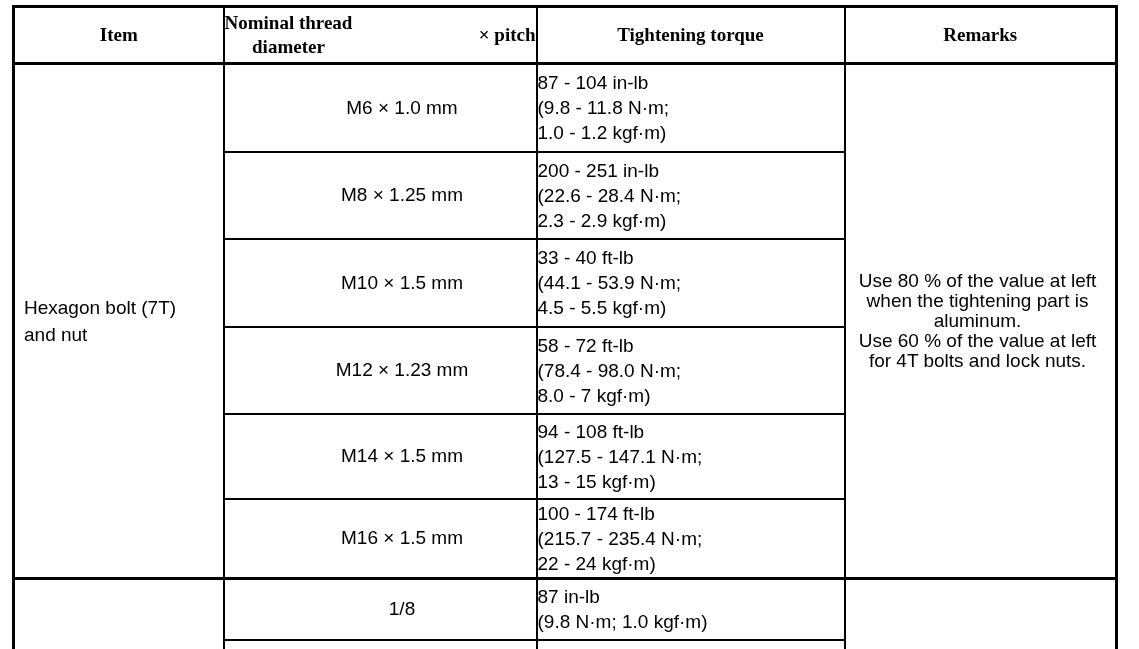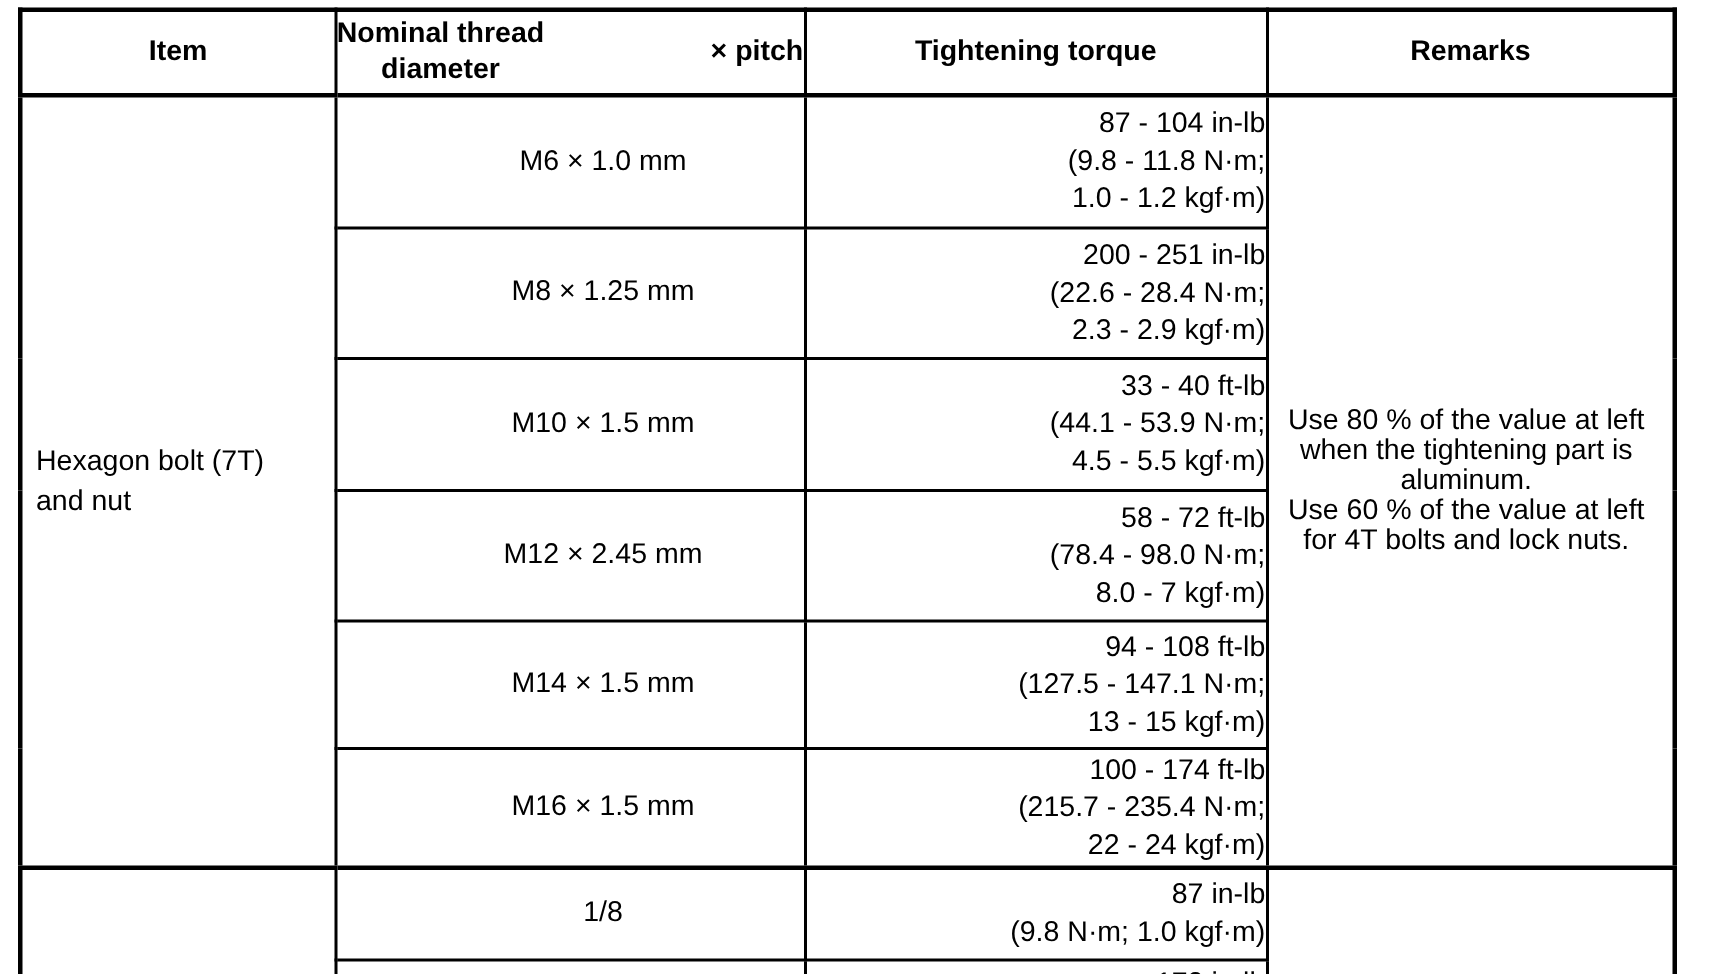--- a/index.html
+++ b/index.html
@@ -34,21 +34,21 @@
     font-size: 19px;
     padding: 0;
   }
   th {
     border-bottom: 3px solid #000;
     font-weight: bold;
     text-align: center;
   }
   tr.sec2-first td { border-top: 3px solid #000; }
 
-  .rh-header { height: 57px; }
+  .rh-header { height: 57px; font-family: Liberation Serif, serif; }
   .rh-88 { height: 88px; }
   .rh-87 { height: 87px; }
   .rh-85 { height: 85px; }
   .rh-80 { height: 80px; }
   .rh-61 { height: 61px; }
   .rh-58 { height: 58px; }
 
   .nominal-head {
     display: flex;
     align-items: center;
@@ -59,21 +59,21 @@
   .nominal-stack { text-align: center; }
 
   td.item-cell {
     text-align: left;
     padding-left: 9px;
     padding-right: 6px;
     line-height: 27px;
   }
   td.size-cell { text-align: center; padding-left: 44px; }
   td.torque-cell {
-    text-align: right;
+    text-align: left;
     line-height: 25px;
   }
   td.torque-cell.partial {
     vertical-align: top;
     padding-top: 2px;
   }
   td.remarks-cell {
     text-align: center;
     vertical-align: middle;
     padding-left: 10px;
@@ -139,21 +139,21 @@
     <tr class="rh-88">
       <td class="size-cell">M10 × 1.5 mm</td>
       <td class="torque-cell">
         <div>33 - 40 ft-lb</div>
         <div>(44.1 - 53.9 N·m;</div>
         <div>4.5 - 5.5 kgf·m)</div>
       </td>
     </tr>
 
     <tr class="rh-87">
-      <td class="size-cell">M12 × 2.45 mm</td>
+      <td class="size-cell">M12 × 1.23 mm</td>
       <td class="torque-cell">
         <div>58 - 72 ft-lb</div>
         <div>(78.4 - 98.0 N·m;</div>
         <div>8.0 - 7 kgf·m)</div>
       </td>
     </tr>
 
     <tr class="rh-85">
       <td class="size-cell">M14 × 1.5 mm</td>
       <td class="torque-cell">

